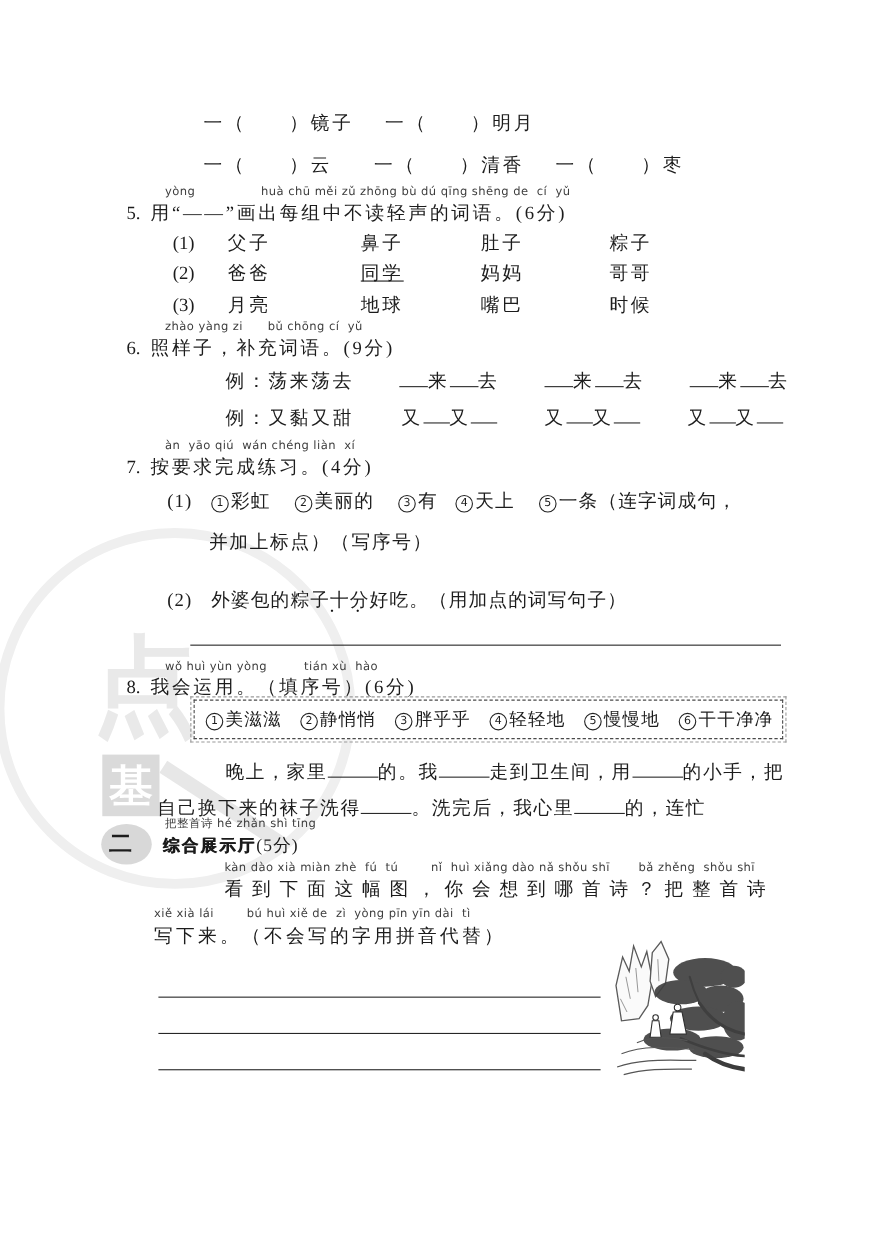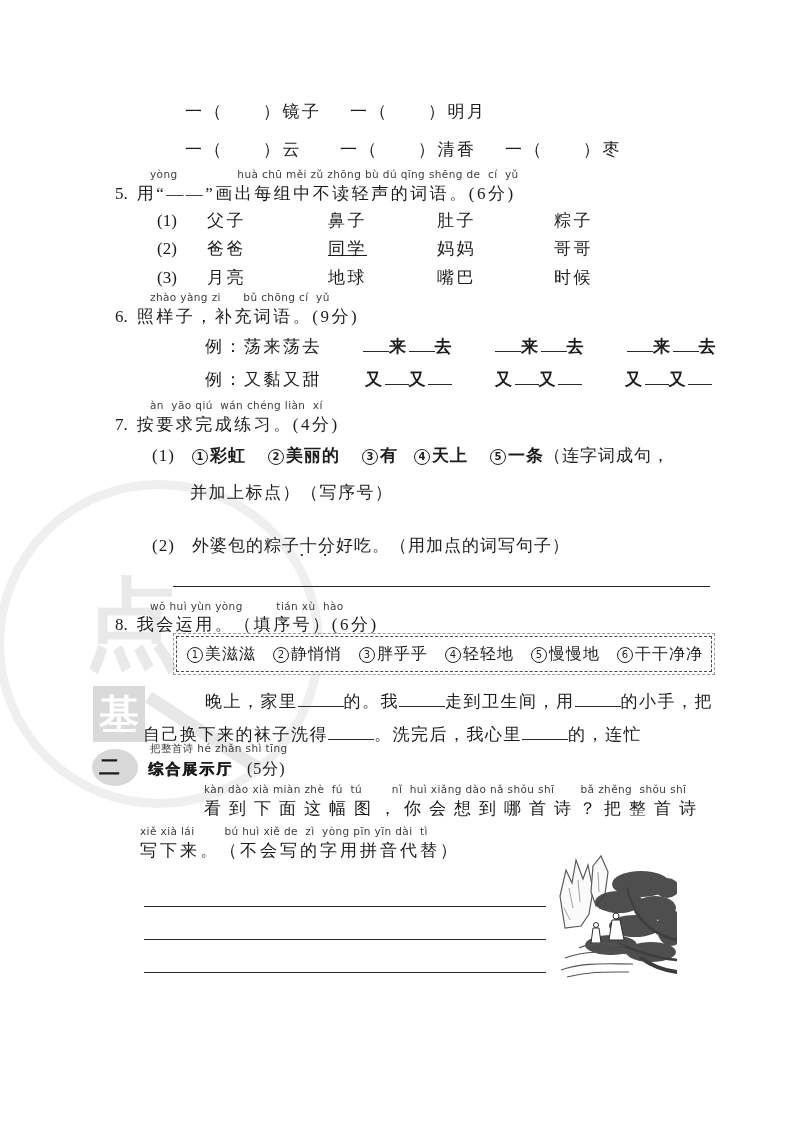--- a/index.html
+++ b/index.html
@@ -17,21 +17,21 @@
     font-family:"DejaVu Sans","Liberation Sans",sans-serif;
     font-size:10.5px;color:#3d3d3d;white-space:pre;letter-spacing:0.4px;
   }
   .qnum{margin-right:9px;letter-spacing:0;}
   .row{display:flex;align-items:baseline;}
   .blank{
     display:inline-block;border-bottom:1.2px solid #2a2a2a;
     height:13px;vertical-align:baseline;
   }
   .b46{width:46px;} .b26{width:26px;} .b24{width:24px;}
-  .grp{white-space:nowrap;font-weight:bold;}
+  .grp{white-space:nowrap;}
   .ci{ 
     display:inline-flex;align-items:center;justify-content:center;
     width:14px;height:14px;border:1.2px solid #222;border-radius:50%;
     font-family:"DejaVu Sans",sans-serif;font-size:10px;letter-spacing:0;
     margin-right:2px;position:relative;top:-1px;flex:none;
   }
   .emph{position:relative;}
   .emph::after{
     content:"• •";
     position:absolute;left:50%;transform:translateX(-50%);
@@ -39,21 +39,21 @@
   }
   .writeline{border-top:1.5px solid #262626;height:0;}
   .bank{
     border:1px dashed #4a4a4a;outline:1px dashed #9a9a9a;outline-offset:2px;
     padding:7px 8px 6px 10px;display:flex;gap:17px;align-items:baseline;
     font-size:16px;letter-spacing:1px;white-space:nowrap;background:#fff;
   }
   .bank .item{display:inline-flex;align-items:baseline;white-space:nowrap;}
   .s2num{font-size:21px;font-weight:bold;letter-spacing:0;}
   .s2title{font-size:15px;font-weight:bold;letter-spacing:2px;text-shadow:0.7px 0 #111;}
-  .s2score{font-size:16px;font-weight:normal;margin-left:14px;letter-spacing:1px;}
+  .s2score{font-size:16px;font-weight:normal;letter-spacing:1px;}
   .wm{position:absolute;z-index:0;}
   .wm-circle{
     left:-5px;top:480px;width:310px;height:310px;border-radius:50%;
     border:9px solid #efefef;
   }
   .wm-dian{
     left:84px;top:575px;font-size:96px;font-weight:bold;color:#e9e9e9;
     font-family:"DejaVu Sans",sans-serif;line-height:1;
   }
   .wm-ji{

